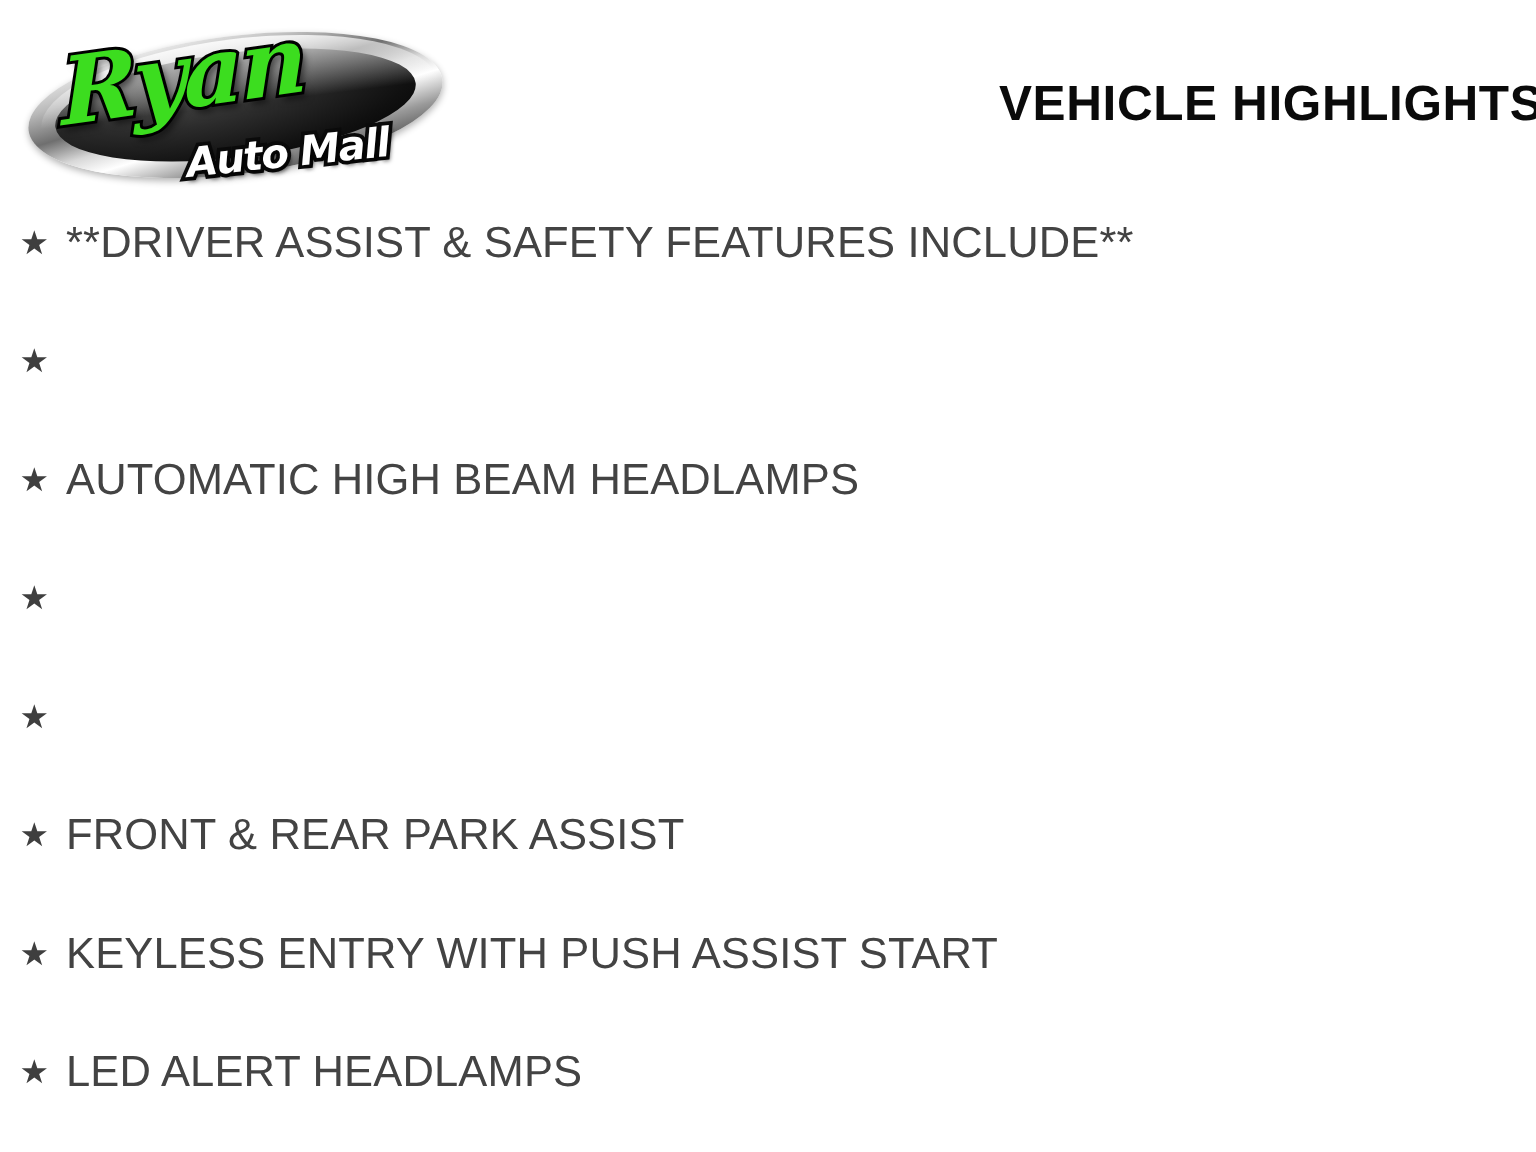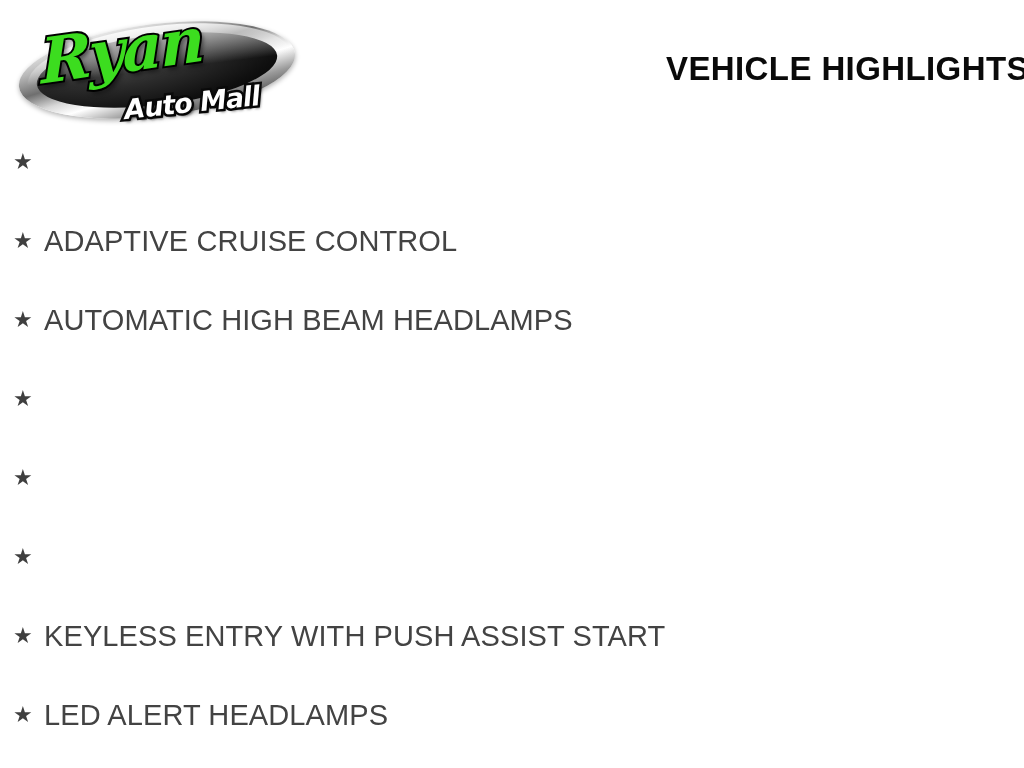--- a/index.html
+++ b/index.html
@@ -170,37 +170,38 @@
       <span class="logo-automall">Auto Mall</span>
     </div>
   </div>
 
   <div class="page-title">VEHICLE HIGHLIGHTS</div>
 </div>
 
 <ul class="highlights" id="highlights-list">
     <li class="highlight-item">
       <span class="star-bullet">★</span>
-    </li>
-    <li class="highlight-item">
-      <span class="star-bullet">★</span>
-      <span class="highlight-text">ADAPTIVE CRUISE CONTROL</span>
+      <span class="highlight-text">**DRIVER ASSIST &amp; SAFETY FEATURES INCLUDE**</span>
+    </li>
+    <li class="highlight-item">
+      <span class="star-bullet">★</span>
     </li>
     <li class="highlight-item">
       <span class="star-bullet">★</span>
       <span class="highlight-text">AUTOMATIC HIGH BEAM HEADLAMPS</span>
     </li>
     <li class="highlight-item">
       <span class="star-bullet">★</span>
     </li>
     <li class="highlight-item">
       <span class="star-bullet">★</span>
     </li>
     <li class="highlight-item">
       <span class="star-bullet">★</span>
+      <span class="highlight-text">FRONT &amp; REAR PARK ASSIST</span>
     </li>
     <li class="highlight-item">
       <span class="star-bullet">★</span>
       <span class="highlight-text">KEYLESS ENTRY WITH PUSH ASSIST START</span>
     </li>
     <li class="highlight-item">
       <span class="star-bullet">★</span>
       <span class="highlight-text">LED ALERT HEADLAMPS</span>
     </li>
   </ul>

